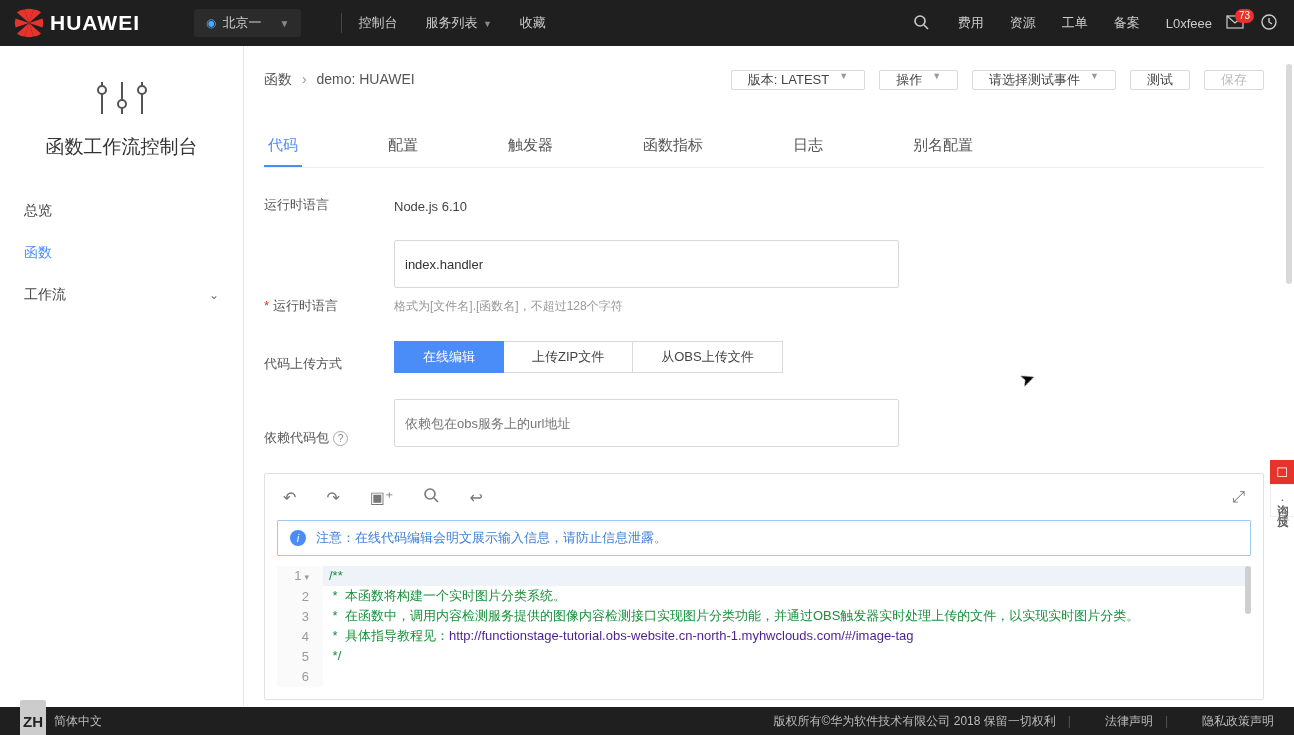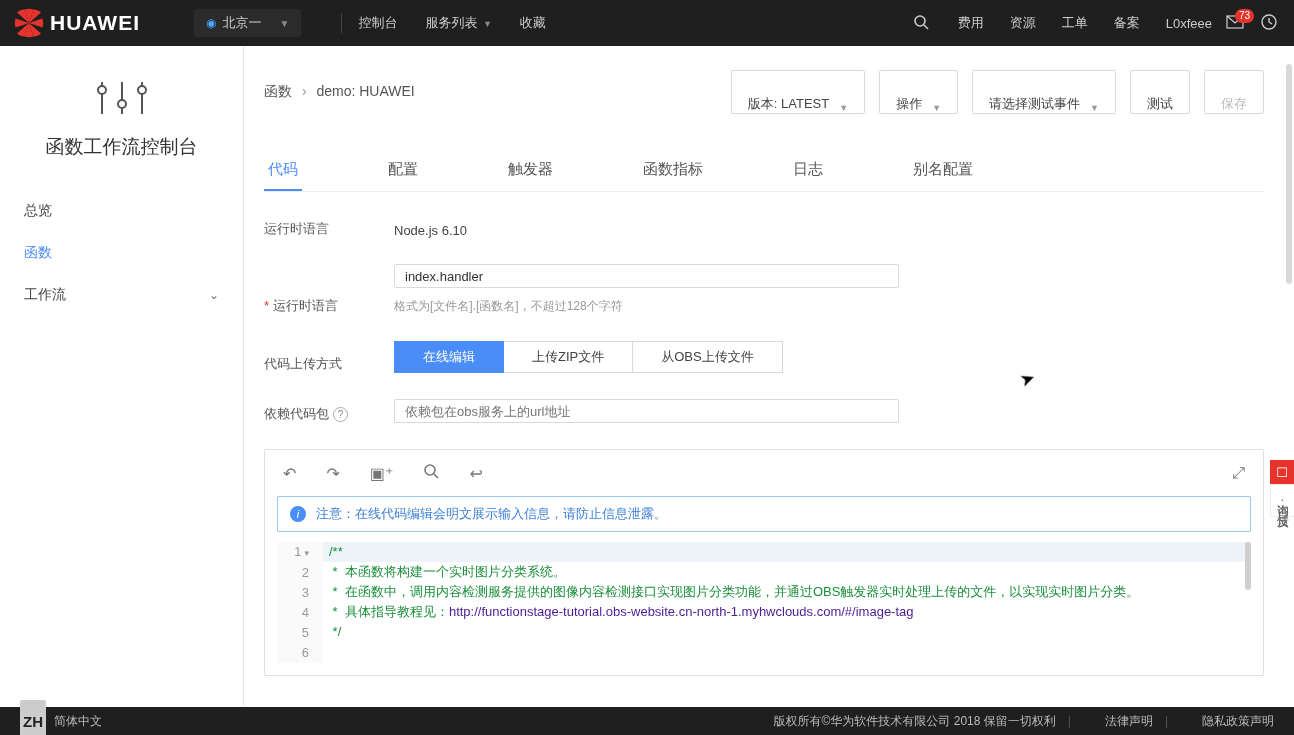--- a/index.html
+++ b/index.html
@@ -33,37 +33,37 @@
 .main { flex:1; display:flex; }
 .content { flex:1; padding:24px 20px 0 20px; position:relative; }
 .scrollbar { width:10px; background:transparent; position:relative; }
 .scroll-thumb { position:absolute; top:18px; right:2px; width:6px; height:220px; background:#d9d9d9; border-radius:3px; }
 
 
 .hdr { display:flex; align-items:center; justify-content:space-between; margin-bottom:36px; }
 .crumbs { font-size:14px; color:#555; }
 .crumbs .sep { margin:0 6px; color:#999; }
 .hdr-actions { display:flex; gap:14px; }
-.btn { border:1px solid #d9d9d9; background:#fff; height:44px; padding:0 16px; display:flex; align-items:flex-end; cursor:pointer; border-radius:2px; font-size:13px; color:#444;}
+.btn { border:1px solid #d9d9d9; background:#fff; height:20px; padding:0 16px; display:flex; align-items:flex-start; cursor:pointer; border-radius:2px; font-size:13px; color:#444;}
 .btn .chev { font-size:9px; color:#999; margin-left:10px;}
 .btn.disabled { color:#bbb; cursor:not-allowed; }
 .btn.wide { min-width:140px; justify-content:space-between;}
 
 
 .tabs { display:flex; border-bottom:1px solid #eee; margin-bottom:22px;gap:46px; }
 .tab { padding:10px 4px; margin-right:36px; cursor:pointer; font-size:15px; color:#555; }
 .tab.active { color:#4b8df8; border-bottom:2px solid #4b8df8; font-weight:500;}
 
 
 .frow { display:flex; align-items:flex-end; margin-bottom:26px; }
 .flabel { width:130px; padding-top:6px; color:#555; font-size:13px; }
 .flabel .req { color:#e6332c; margin-right:4px; }
 .fval { flex:0 0 540px; }
 .ftext { padding-top:6px; color:#444; }
-.input { width:505px; height:24px; border:1px solid #d9d9d9; padding:0 10px; font-size:13px; color:#333; border-radius:2px;}
+.input { width:505px; height:48px; border:1px solid #d9d9d9; padding:0 10px; font-size:13px; color:#333; border-radius:2px;}
 .help { margin-top:10px; color:#999; font-size:12px; }
 .qmark { display:inline-block; width:15px; height:15px; border:1px solid #aaa; border-radius:50%; font-size:10px; line-height:13px; text-align:center; color:#888; margin-left:4px;}
 
 
 .seg { display:flex; }
 .seg .segbtn { border:1px solid #d9d9d9; height:32px; padding:0 28px; display:flex; align-items:center; cursor:pointer; font-size:13px; background:#fff; color:#444;}
 .seg .segbtn + .segbtn { border-left:none; }
 .seg .segbtn.active { background:#4b8df8; color:#fff; border-color:#4b8df8;}
 
 

